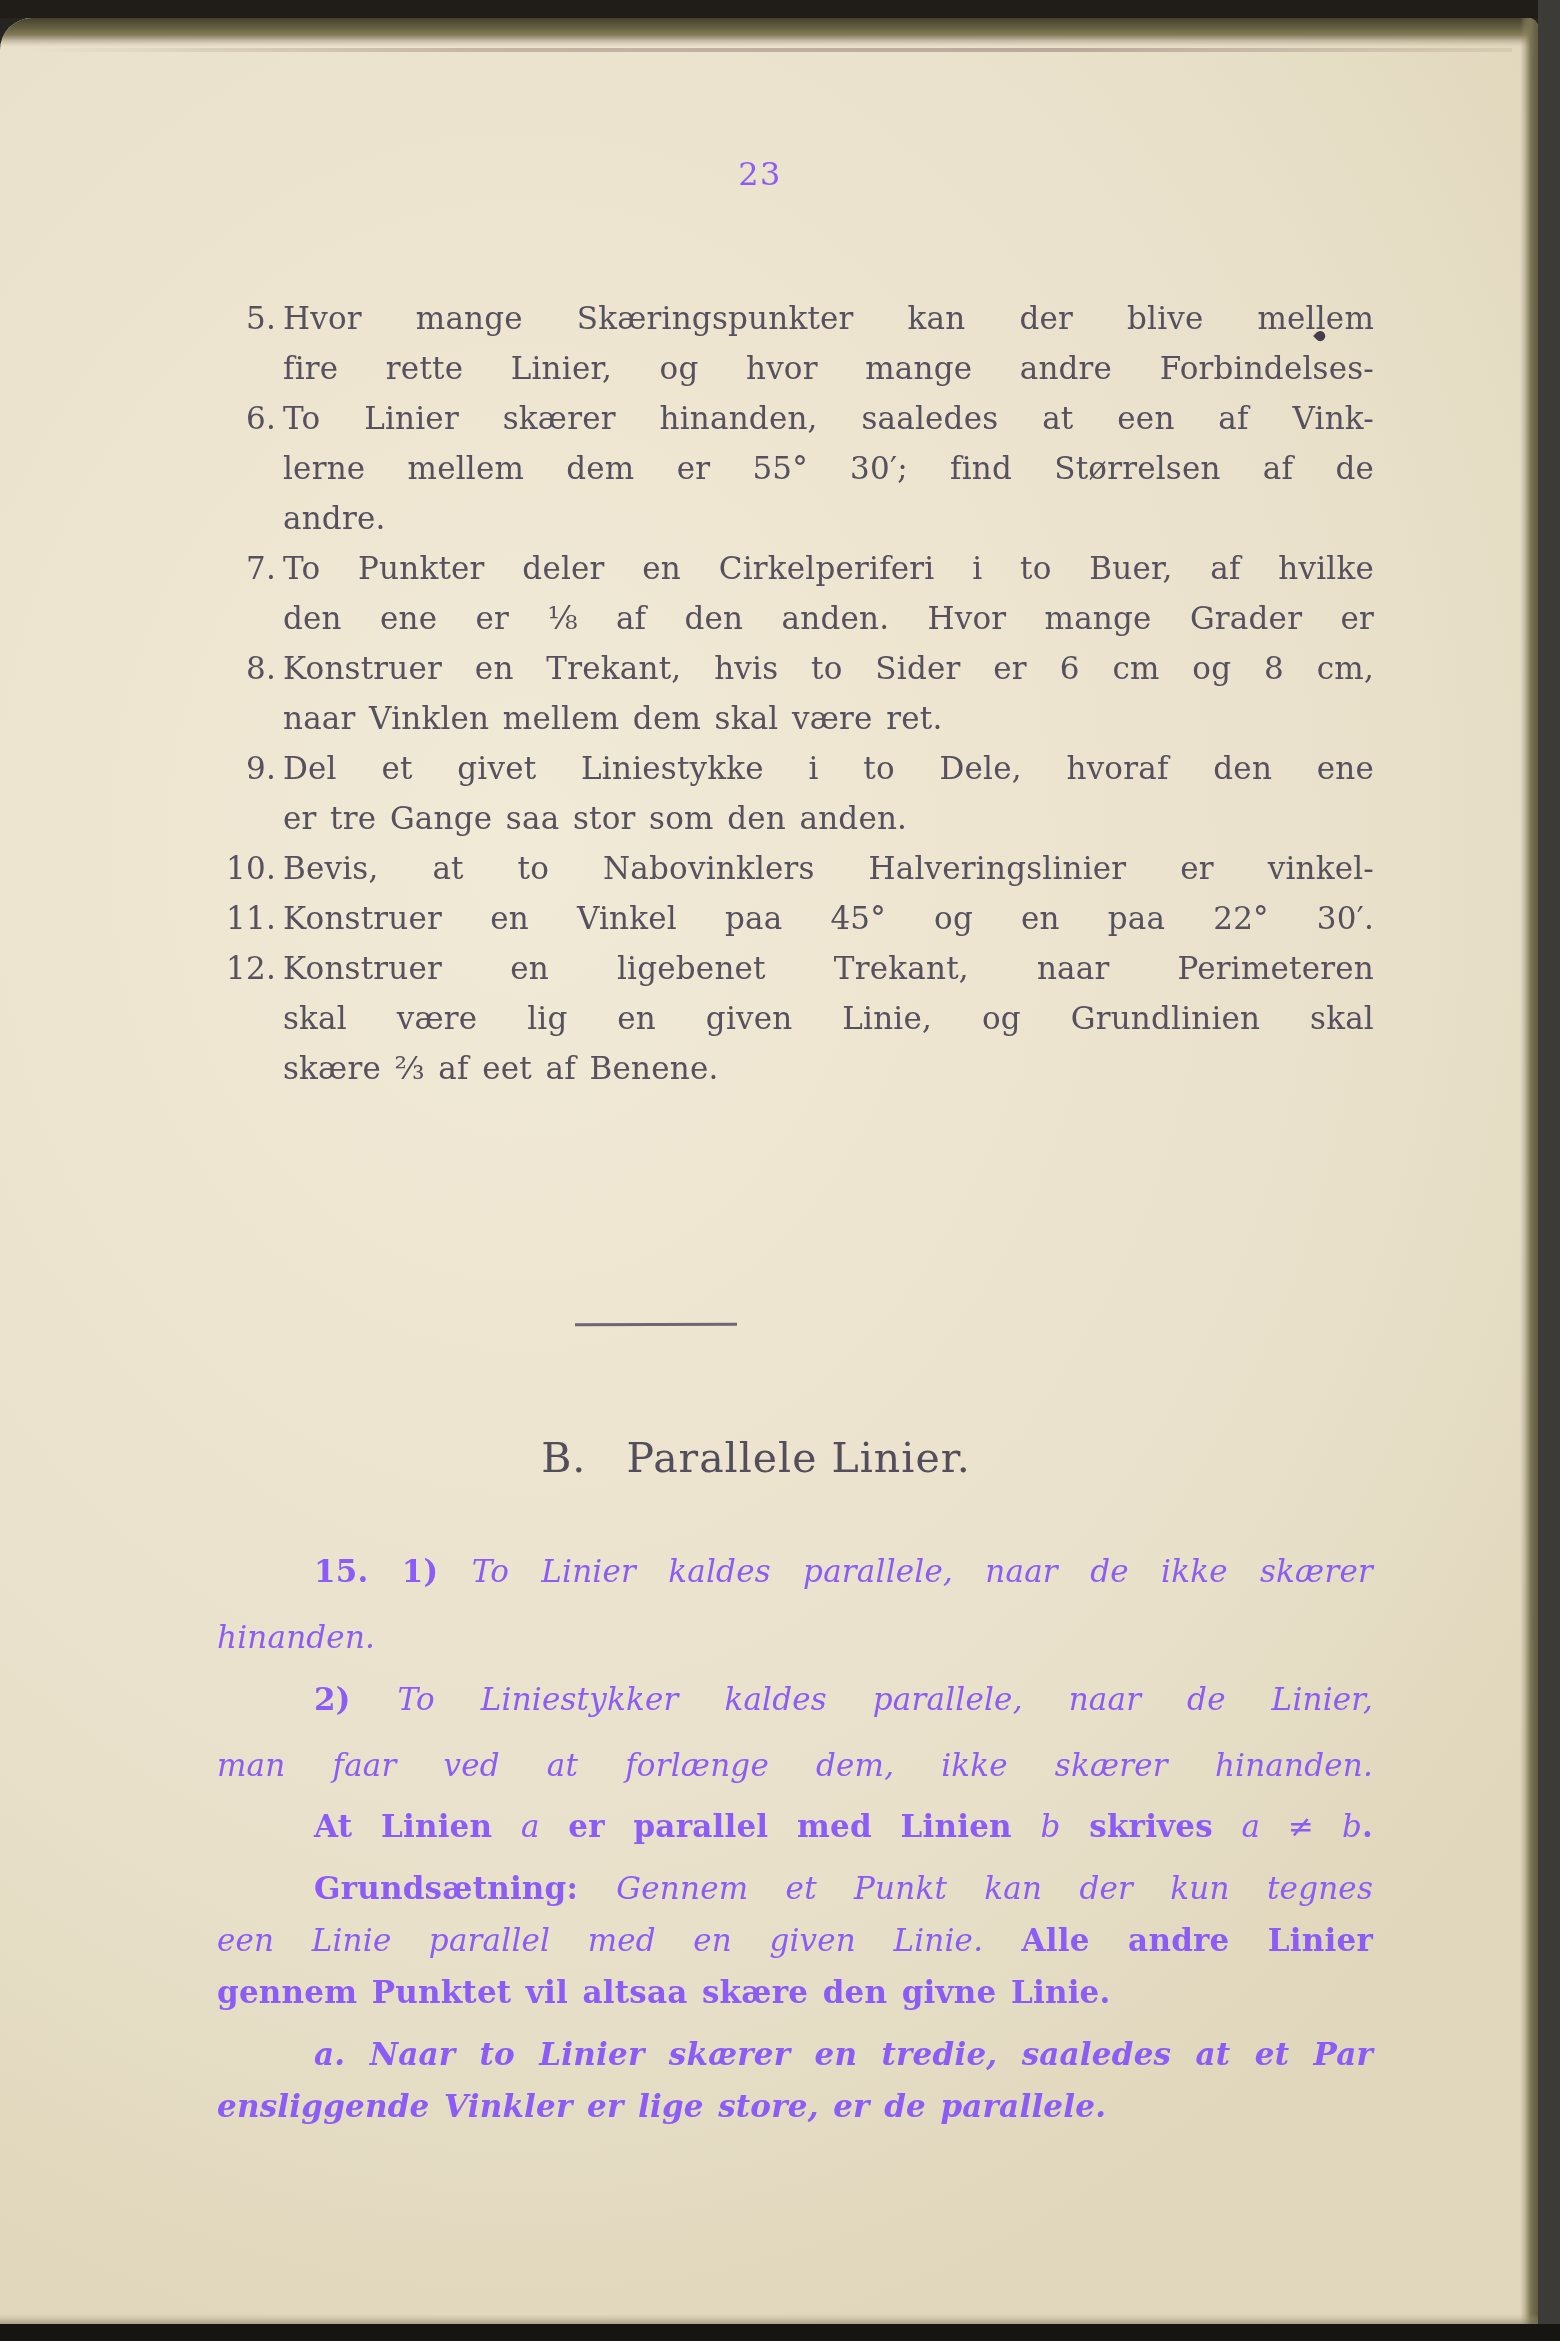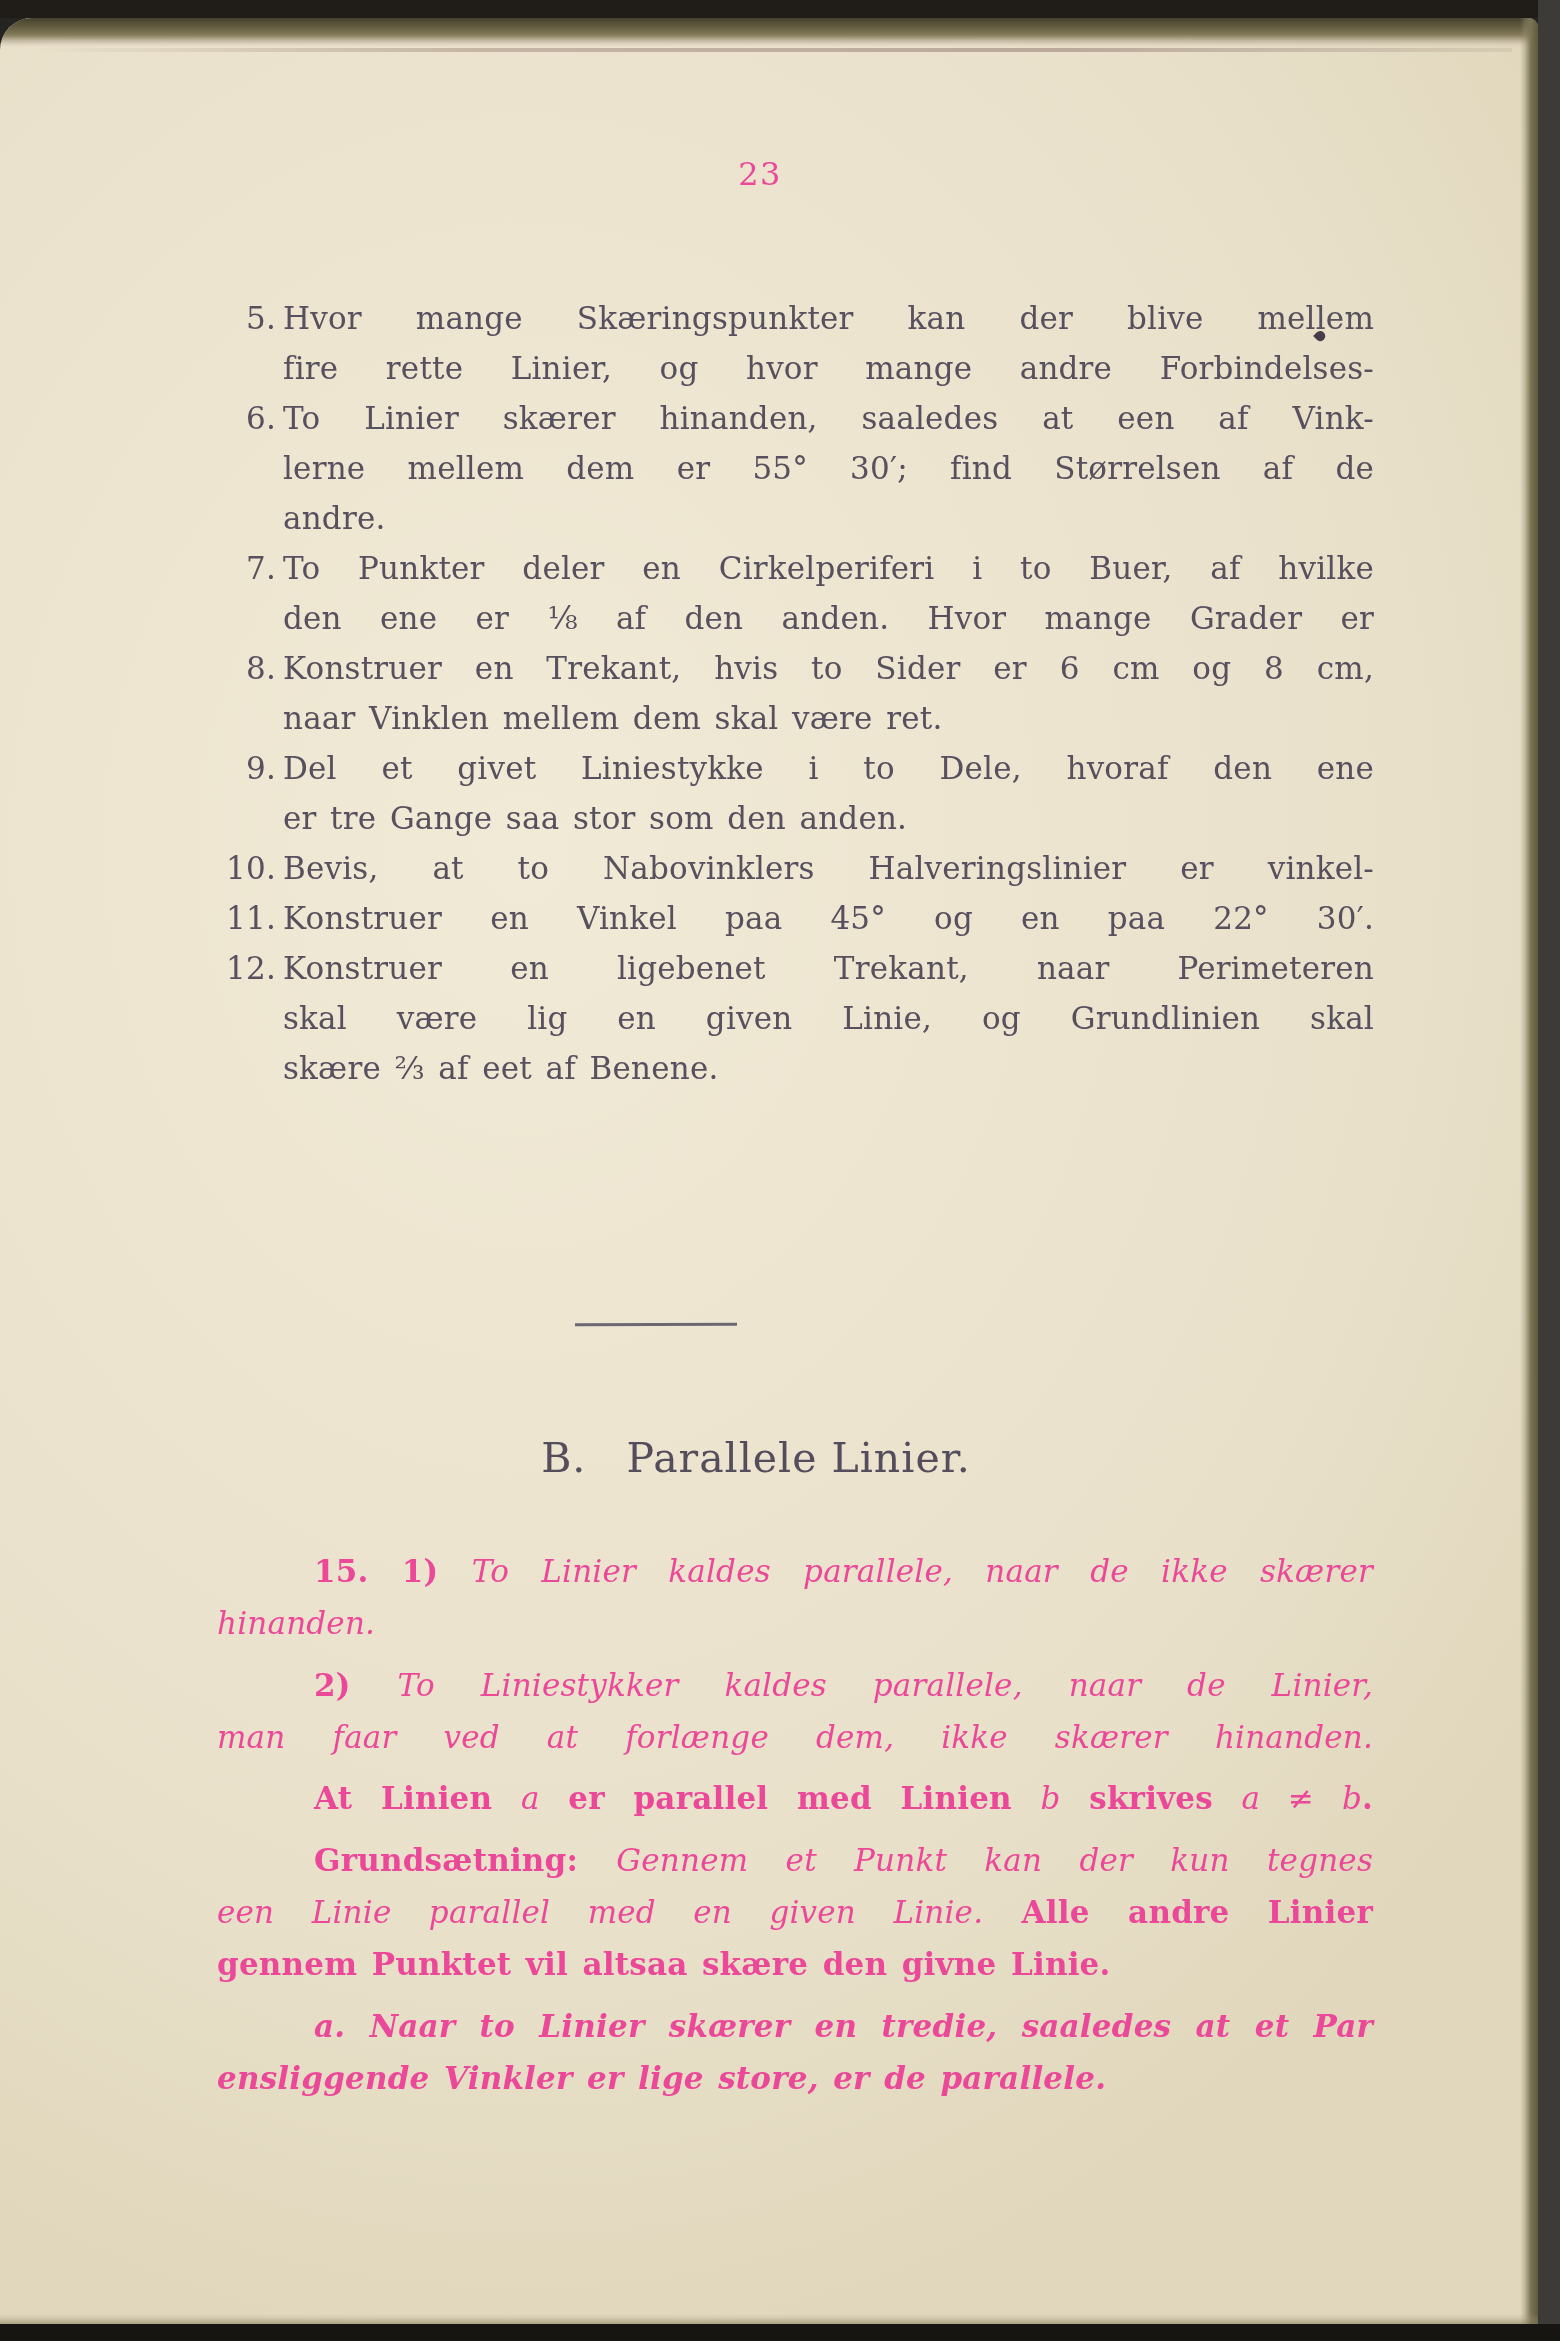--- a/index.html
+++ b/index.html
@@ -70,21 +70,21 @@
   }
   .band-bottom {
     position: absolute; left: 0; bottom: 0;
     width: 1561px; height: 18px;
     background: #171511;
   }
   .textcol {
     position: absolute;
     left: 217px;
     width: 1156px;
-    color: #ec4899;
+    color: #8b5cf6;
   }
   .page-number {
     top: 155px;
     font-size: 32px;
     text-align: center;
     transform: translateX(-35px);
     letter-spacing: 1.4px;
   }
   
   .exercises {
@@ -134,21 +134,21 @@
   
   .sectionb {
     top: 1545px;
     font-size: 31px;
     line-height: 52px;
     word-spacing: 3.5px;
     letter-spacing: 0.2px;
   }
   .para { margin: 0 0 9.7px 0; }
   .indent { text-indent: 97px; }
-  .it { font-style: italic; }
+  .it { font-style: italic; margin-top: 14px; }
   .rm { font-style: normal; font-weight: bold; }
   .bit { font-style: italic; font-weight: bold; }
   
   .ink-mark {
     position: absolute;
     left: 1315px;
     top: 331px;
     width: 10.4px;
     height: 9.7px;
     background: #453e4a;

